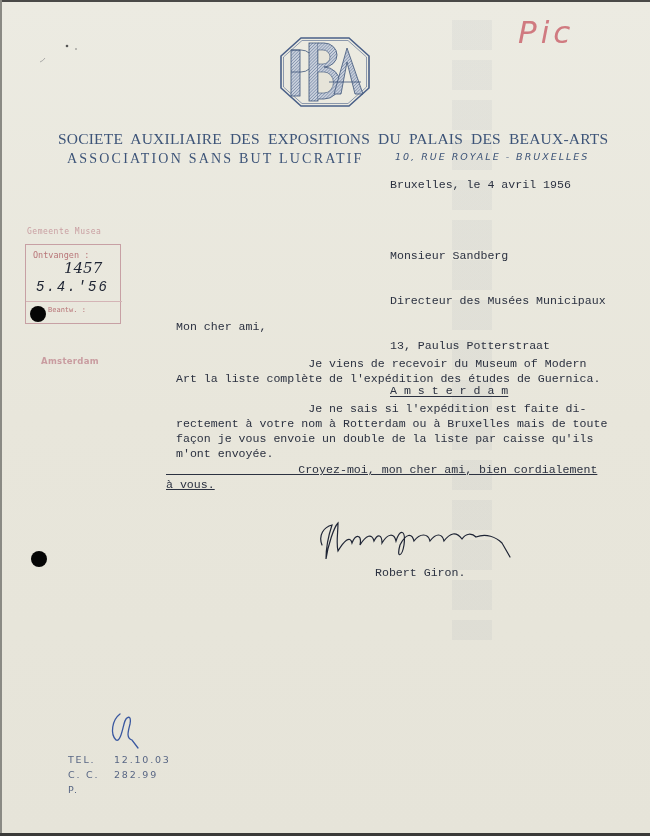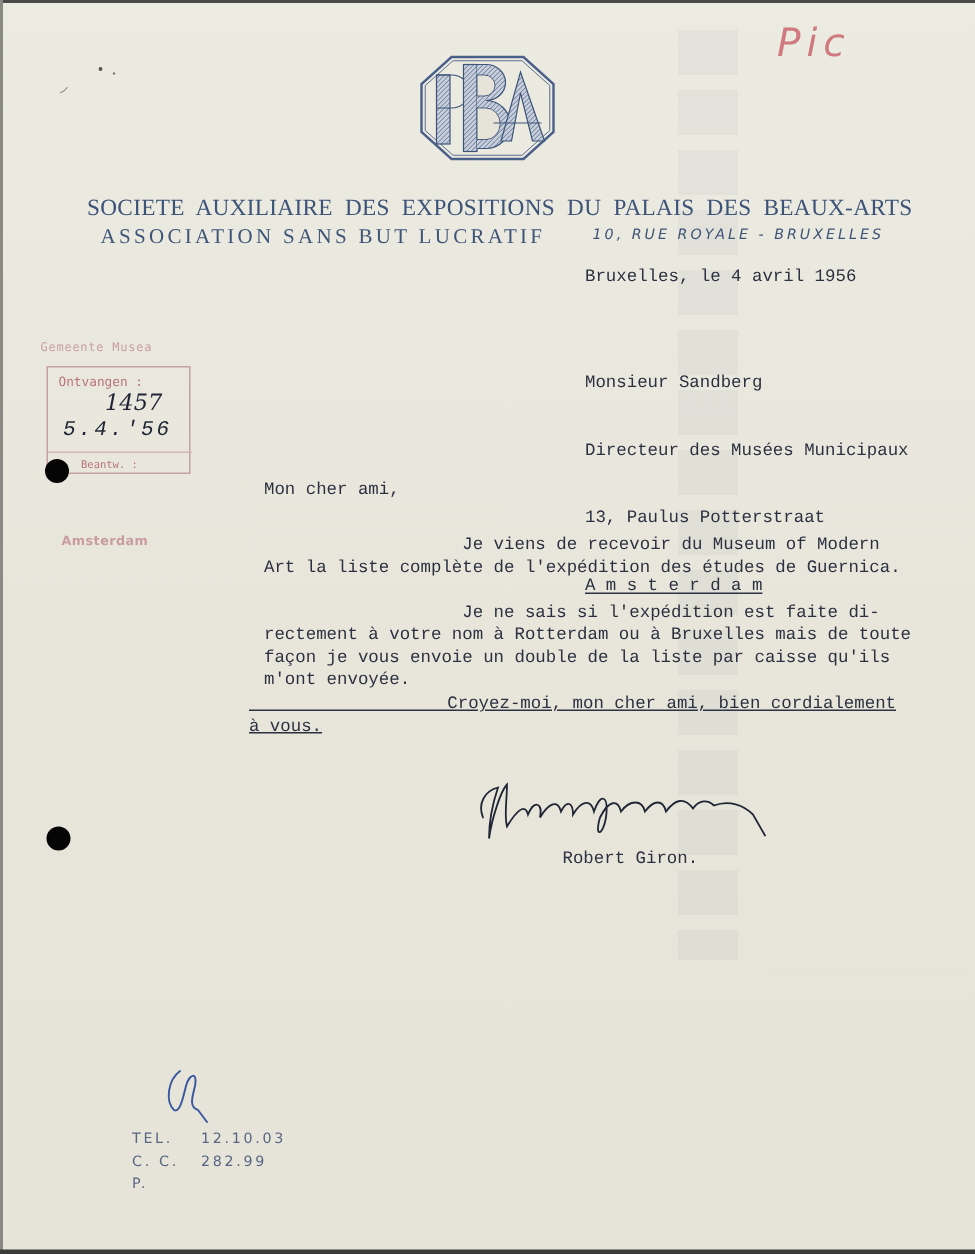--- a/index.html
+++ b/index.html
@@ -38,21 +38,21 @@
     font-size: 14px; color:#3d5478; letter-spacing:2.2px; white-space:nowrap;
   }
   .org-addr {
     position:absolute; left:395px; top:151px;
     font-family: "DejaVu Sans", "Liberation Sans", sans-serif;
     font-size: 9.5px; color:#3d5478; letter-spacing:2px; white-space:nowrap;font-style:italic;
   }
 
   .hand-note {
     position:absolute; left:518px; top:14px;
-    font-family: "DejaVu Sans", sans-serif; font-size:26px; color:#d07a80;
+    font-family: "DejaVu Sans", sans-serif; font-size:31px; color:#d07a80;
     font-style: italic; letter-spacing:4px; font-weight:300;
   }
 
   
   .typed { font-family: "Liberation Mono", "DejaVu Sans Mono", monospace; font-size: 11.6px; color:#2b3140; line-height:15px; white-space:pre; }
   .date-line { position:absolute; left:390px; top:177px; }
   .recipient { position:absolute; left:390px; top:218px; }
   .recipient .city { text-decoration: underline; text-underline-offset: 2px; letter-spacing: 0px; }
 
   .salutation { position:absolute; left:176px; top:319px; }
@@ -62,21 +62,21 @@
 
   .signature { position:absolute; left:316px; top:515px; width:210px; height:50px; }
   .signer { position:absolute; left:375px; top:565px; }
 
   
   .stamp-top {
     position:absolute; left:27px; top:227px;
     font-family:"DejaVu Sans Mono", monospace; font-size:8px; color:#c99fa2; letter-spacing:0.5px;
   }
   .stamp-box {
-    position:absolute; left:31px; top:244px; width:96px; height:72px;
+    position:absolute; left:25px; top:244px; width:96px; height:80px;
     border:1px solid #c7a0a4;
   }
   .stamp-line { position:absolute; left:0; width:96px; height:1px; background:#d4b4b6; }
   .stamp-label1 {
     position:absolute; left:7px; top:5px;
     font-family:"DejaVu Sans Mono", monospace; font-size:8.5px; color:#b87578;
   }
   .stamp-num {
     position:absolute; left:38px; top:14px;
     font-family:"DejaVu Serif", serif; font-style:italic; font-size:15px; color:#1e2433;
@@ -92,21 +92,21 @@
   .stamp-bottom {
     position:absolute; left:41px; top:356px;
     font-family:"DejaVu Sans", sans-serif; font-size:8.5px; color:#c99ca0; font-weight:bold; letter-spacing:0.3px;
   }
   .punch-hole { position:absolute; width:16px; height:16px; border-radius:50%; background:#050505; }
 
   
   .initial-mark { position:absolute; left:108px; top:710px; width:34px; height:40px; }
   .footer {
     position:absolute; left:68px; top:752px;
-    font-family:"DejaVu Sans", "Liberation Sans", sans-serif; font-size:9.5px; color:#586684; letter-spacing:1.8px; line-height:15px;margin-left:20px;
+    font-family:"DejaVu Sans", "Liberation Sans", sans-serif; font-size:9.5px; color:#586684; letter-spacing:1.8px; line-height:15px;
   }
   .footer .row { display:flex; }
   .footer .k { width:46px; }
   .footer .v { }
   .specks { position:absolute; }
 </style>
 </head>
 <body>
 
 <div class="page">

